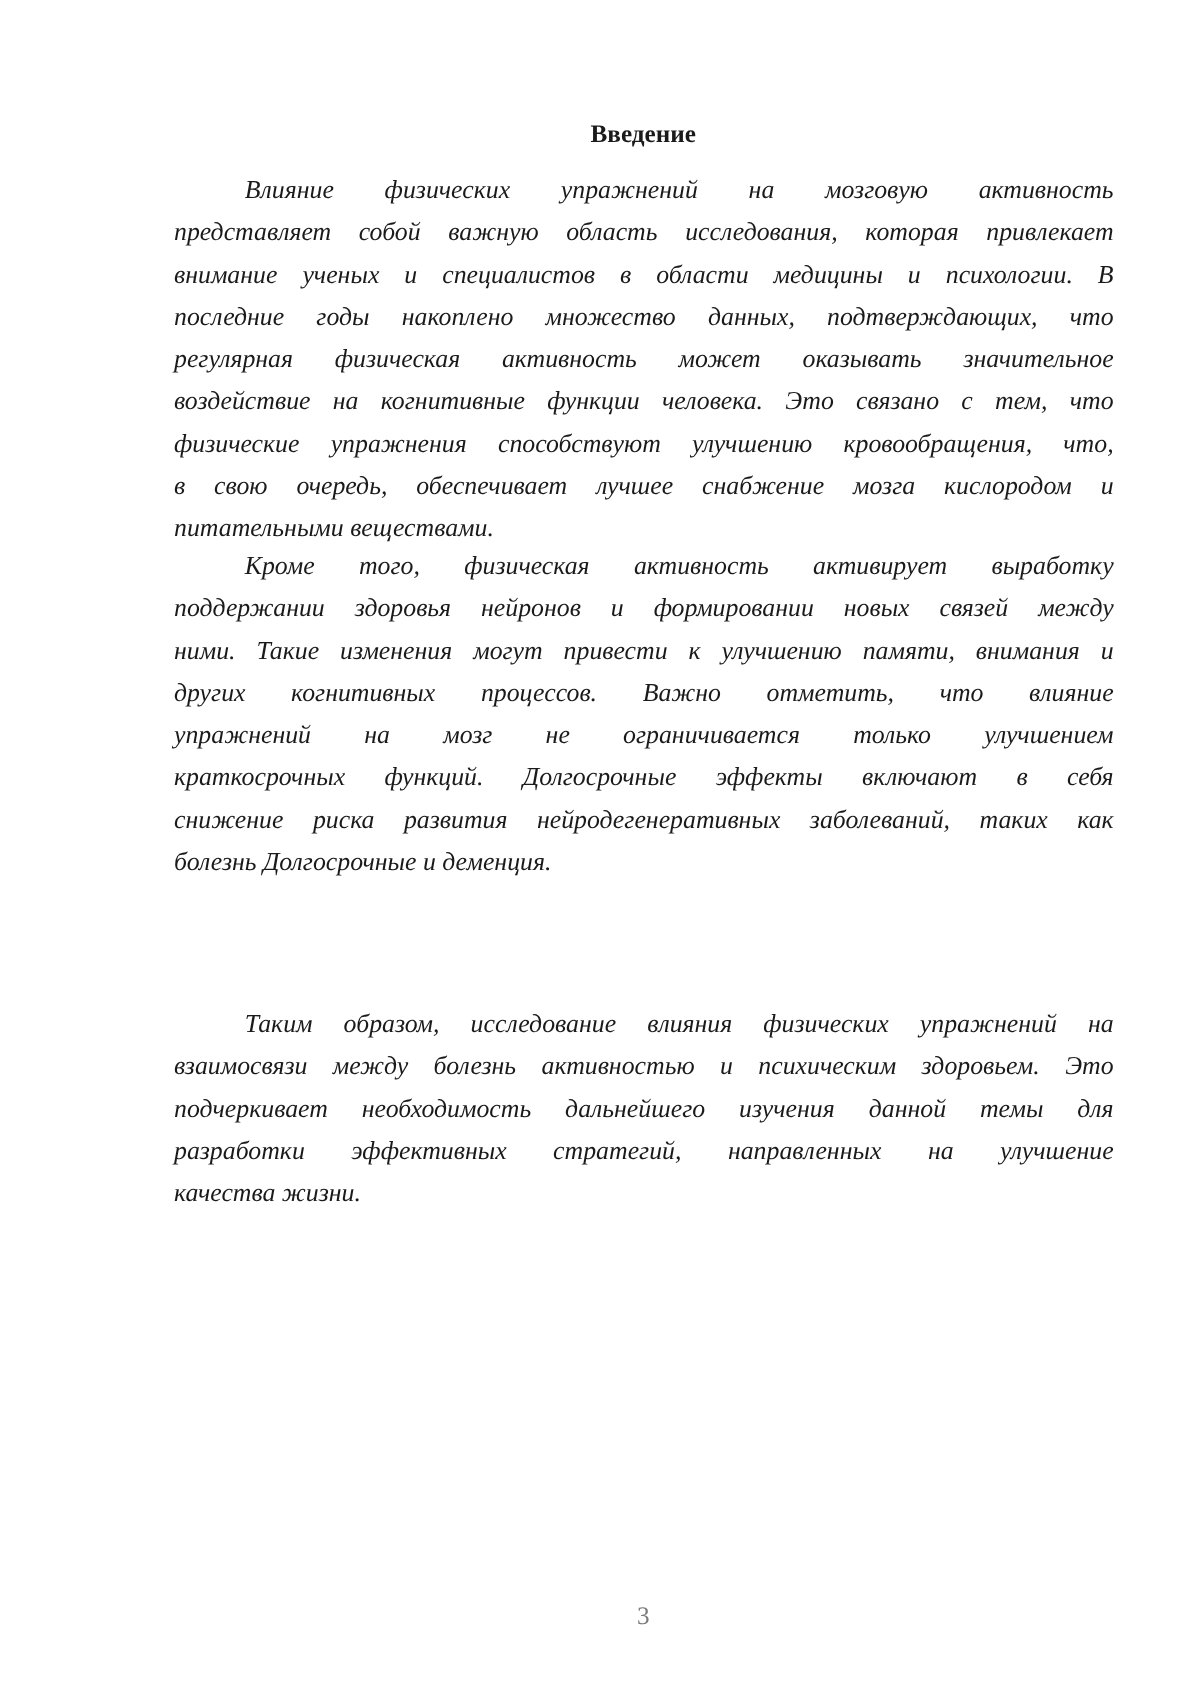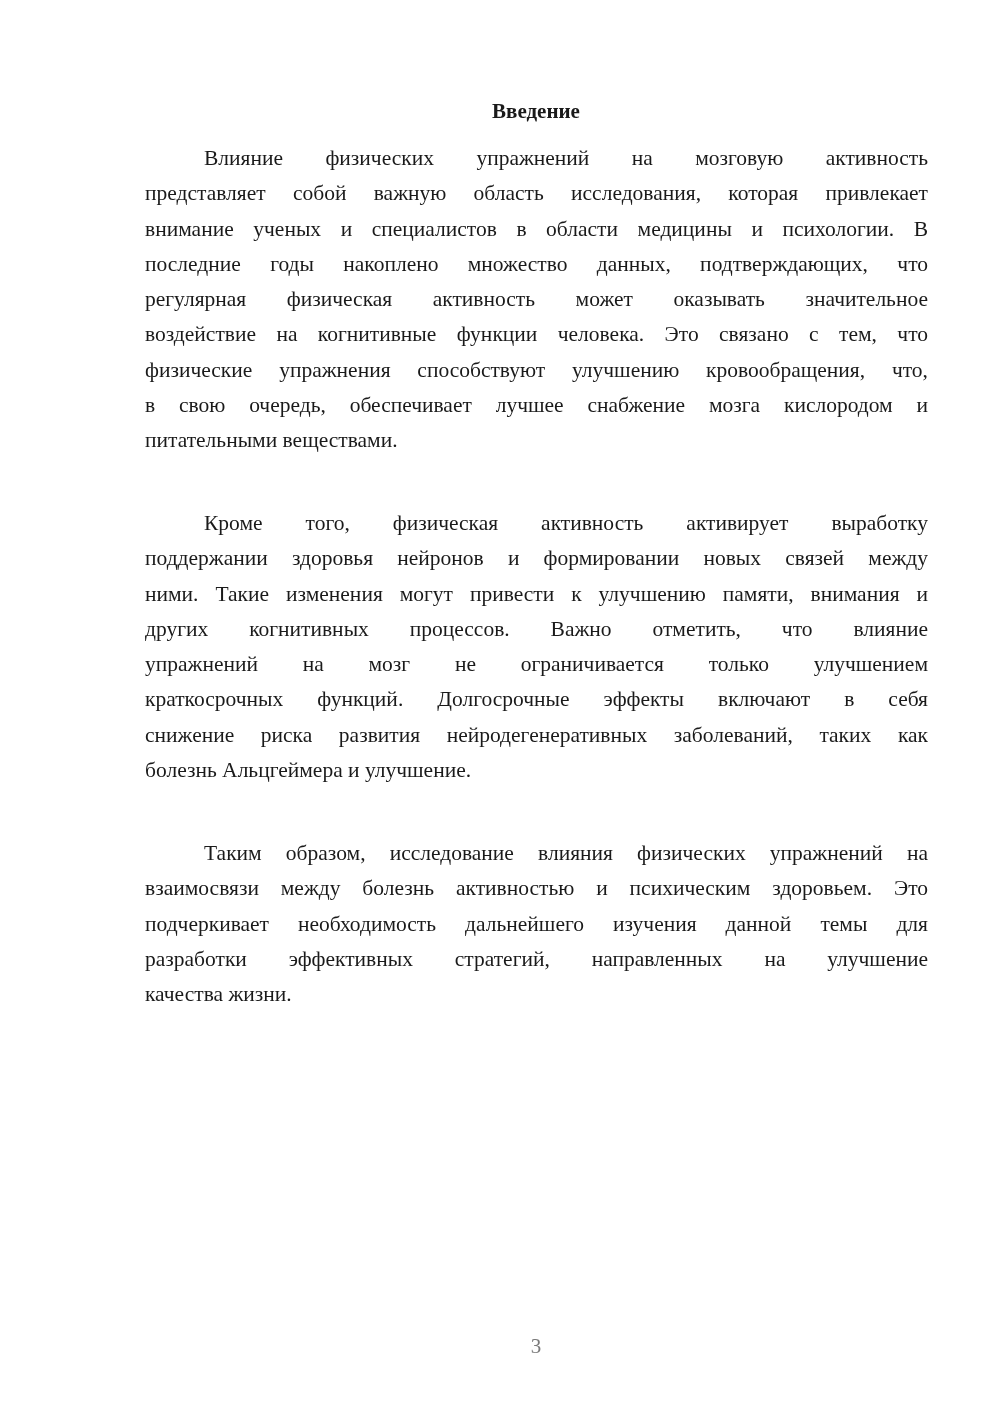--- a/index.html
+++ b/index.html
@@ -8,21 +8,21 @@
       position: absolute; left: 0; top: 0; width: 1000px; height: 1162px;
       background: #ffffff;
       font-family: "Liberation Serif", "DejaVu Serif", serif;
       color: #1a1a1a;
     }
     .title {
       position: absolute; left: 0; width: 1072px; top: 98px;
       text-align: center; font-weight: bold; font-size: 21px;
       line-height: 26px;
     }
-    .para { position: absolute; left: 145px; width: 783px; }
+    .para { position: absolute; left: 145px; width: 783px; font-style: italic; }
     .line {
       display: block; font-size: 21.5px; height: 35.3px; line-height: 35.3px;
       text-align: justify; text-align-last: justify; white-space: normal;
     }
     .line.first { padding-left: 59px; }
     .line.last { text-align-last: left; }
     .pagenum {
       position: absolute; left: 0; width: 1072px; top: 1334px;
       text-align: center; font-size: 21px; color: #7a7a7a;
     }
@@ -38,29 +38,29 @@
     <span class="line">представляет собой важную область исследования, которая привлекает</span>
     <span class="line">внимание ученых и специалистов в области медицины и психологии. В</span>
     <span class="line">последние годы накоплено множество данных, подтверждающих, что</span>
     <span class="line">регулярная физическая активность может оказывать значительное</span>
     <span class="line">воздействие на когнитивные функции человека. Это связано с тем, что</span>
     <span class="line">физические упражнения способствуют улучшению кровообращения, что,</span>
     <span class="line">в свою очередь, обеспечивает лучшее снабжение мозга кислородом и</span>
     <span class="line last">питательными веществами.</span>
   </div>
 
-  <div class="para" style="top:506px;">
+  <div class="para" style="top:454px;">
     <span class="line first">Кроме того, физическая активность активирует выработку</span>
     <span class="line">поддержании здоровья нейронов и формировании новых связей между</span>
     <span class="line">ними. Такие изменения могут привести к улучшению памяти, внимания и</span>
     <span class="line">других когнитивных процессов. Важно отметить, что влияние</span>
     <span class="line">упражнений на мозг не ограничивается только улучшением</span>
     <span class="line">краткосрочных функций. Долгосрочные эффекты включают в себя</span>
     <span class="line">снижение риска развития нейродегенеративных заболеваний, таких как</span>
-    <span class="line last">болезнь Альцгеймера и улучшение.</span>
+    <span class="line last">болезнь Долгосрочные и деменция.</span>
   </div>
 
   <div class="para" style="top:817px;margin-top:19px;">
     <span class="line first">Таким образом, исследование влияния физических упражнений на</span>
     <span class="line">взаимосвязи между болезнь активностью и психическим здоровьем. Это</span>
     <span class="line">подчеркивает необходимость дальнейшего изучения данной темы для</span>
     <span class="line">разработки эффективных стратегий, направленных на улучшение</span>
     <span class="line last">качества жизни.</span>
   </div>
 

